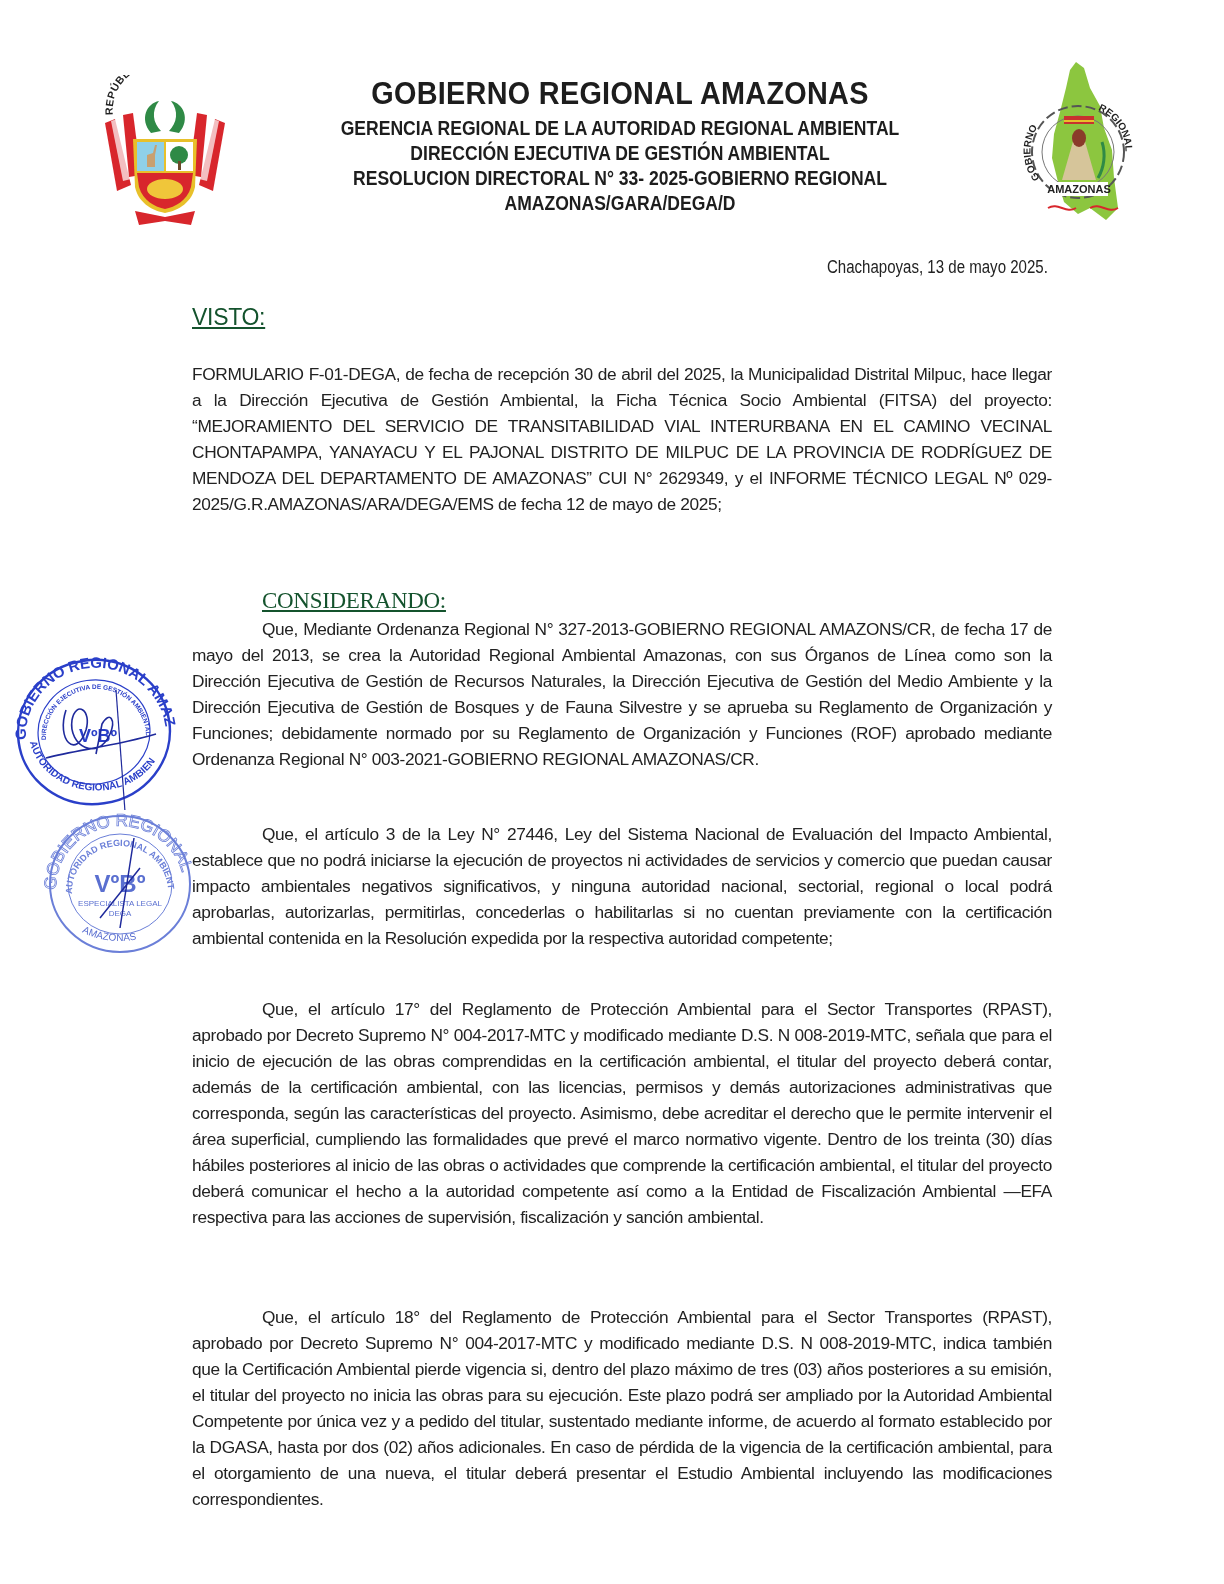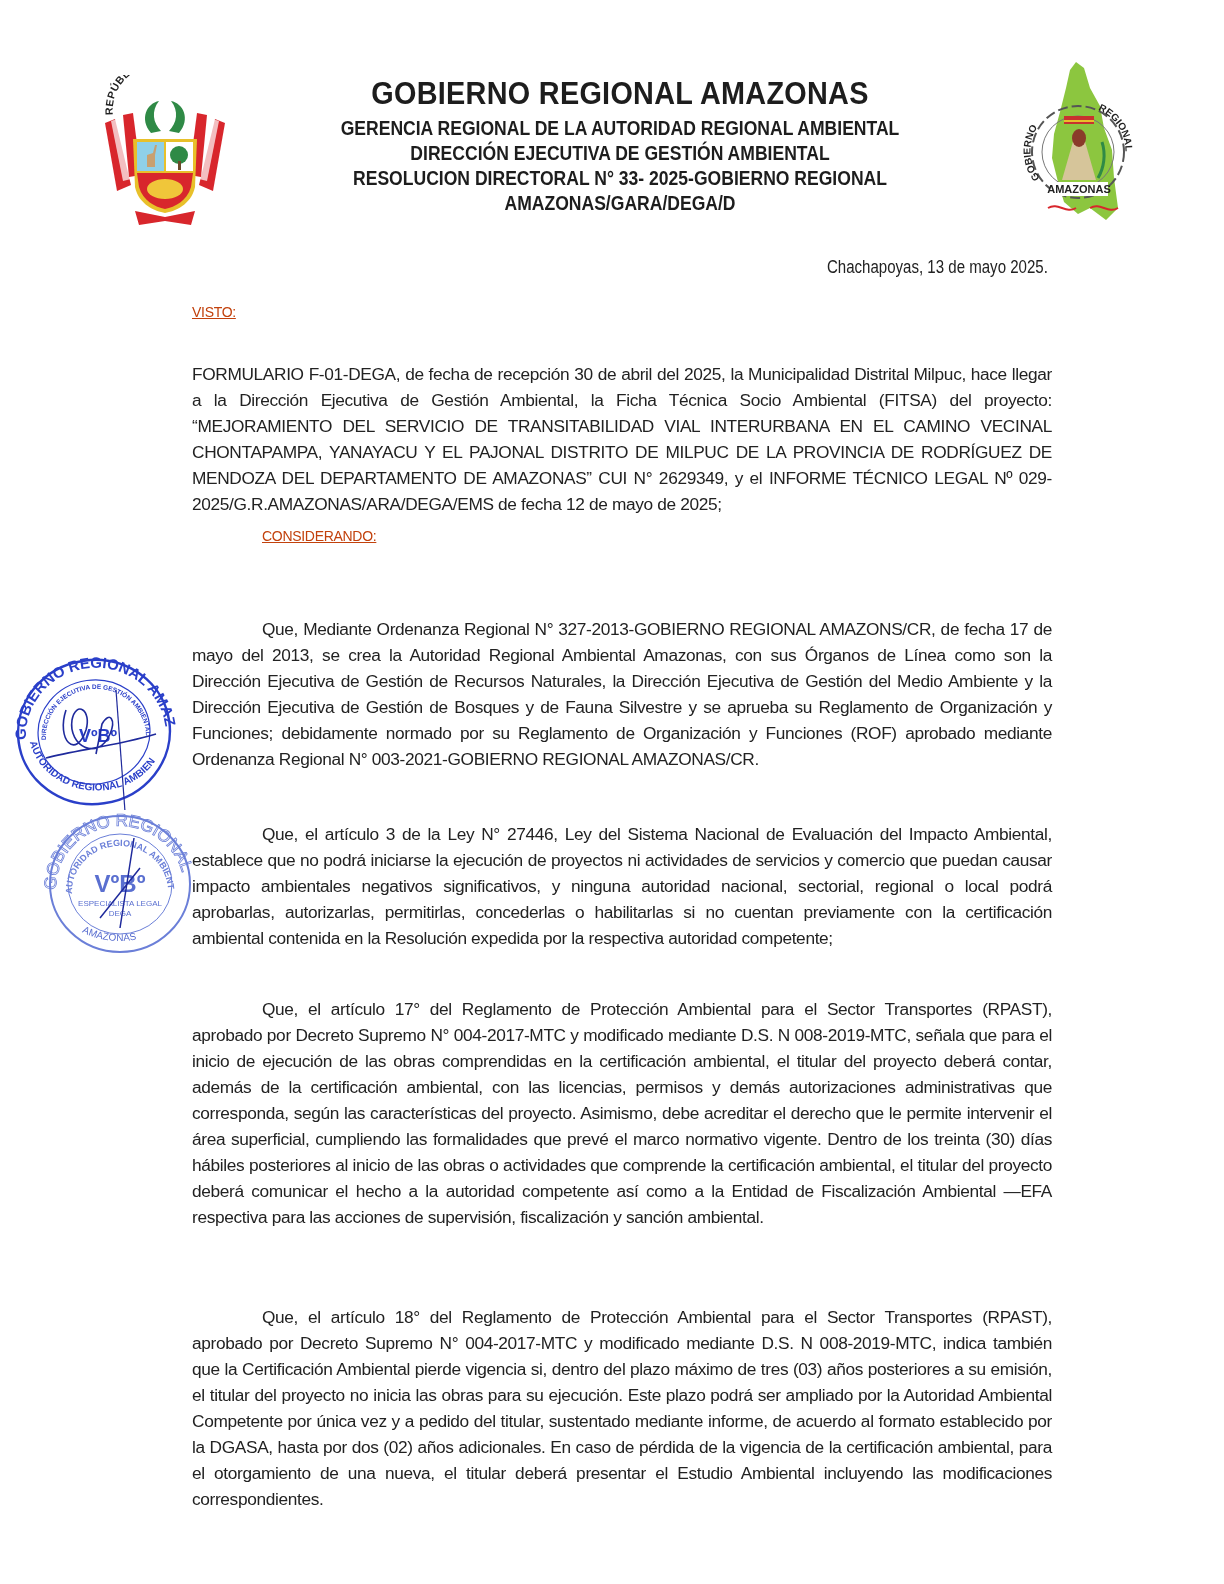--- a/index.html
+++ b/index.html
@@ -13,22 +13,22 @@
     font-family: "Liberation Sans", sans-serif; font-weight: bold; color: #1d1d1d; }
   .head-title { font-size: 31px; letter-spacing: 0.3px; line-height: 36px; transform: scaleX(0.93); }
   .head-sub { font-size: 19.5px; line-height: 25px; transform: scaleX(0.9); }
   .head-sub.l1 { margin-top: 4px; }
 
   .date { position: absolute; right: 176px; top: 257px; font-family: "Liberation Sans", sans-serif;
     font-size: 17.5px; color: #222; transform: scaleX(0.86); transform-origin: right center; }
 
   .body-text { position: absolute; left: 192px; width: 860px; font-family: "Liberation Sans", sans-serif;
     font-size: 17.3px; line-height: 26px; color: #222; text-align: justify; letter-spacing: -0.35px; margin-top: 16px; }
-  .heading { font-family: "Liberation Sans", sans-serif; font-size: 14px; text-decoration: underline;
-    position: absolute; color: #c2410c; letter-spacing: -0.3px; }
+  .heading { font-family: "Liberation Sans", sans-serif; font-size: 23px; text-decoration: underline;
+    position: absolute; color: #14532d; letter-spacing: -0.3px; }
 
   .p-indent { text-indent: 70px; }
 
   .stamp { position: absolute; }
 </style>
 </head>
 <body>
 
 <div class="header">
 
@@ -98,21 +98,21 @@
     <path d="M30,150 C40,144 48,156 58,150" fill="none" stroke="#d8262c" stroke-width="2"></path>
     <path d="M72,150 C82,144 90,156 100,150" fill="none" stroke="#d8262c" stroke-width="2"></path>
   </svg>
 </div>
 
 <div class="date">Chachapoyas,  13 de mayo  2025.</div>
 
 <div class="heading" style="left:192px; top:304px;">VISTO:</div>
 <div class="body-text" style="top:345px;">FORMULARIO F-01-DEGA, de fecha de recepción 30 de abril del 2025, la Municipalidad Distrital Milpuc, hace llegar a la Dirección Ejecutiva de Gestión Ambiental, la Ficha Técnica Socio Ambiental (FITSA) del proyecto: “MEJORAMIENTO DEL SERVICIO DE TRANSITABILIDAD VIAL INTERURBANA EN EL CAMINO VECINAL CHONTAPAMPA, YANAYACU Y EL PAJONAL DISTRITO DE MILPUC DE LA PROVINCIA DE RODRÍGUEZ DE MENDOZA DEL DEPARTAMENTO DE AMAZONAS” CUI N° 2629349, y el INFORME TÉCNICO LEGAL Nº 029-2025/G.R.AMAZONAS/ARA/DEGA/EMS de fecha 12 de mayo  de 2025;</div>
 
-<div class="heading" style="left:262px; top:528px;">CONSIDERANDO:</div>
+<div class="heading" style="left:262px; top:588px;font-family:Liberation Serif, serif;">CONSIDERANDO:</div>
 
 <div class="body-text p-indent" style="top:600px;">Que, Mediante Ordenanza Regional N° 327-2013-GOBIERNO REGIONAL AMAZONS/CR, de fecha 17 de mayo del 2013, se crea la Autoridad Regional Ambiental Amazonas, con sus Órganos de Línea como son la Dirección  Ejecutiva de Gestión de Recursos Naturales, la Dirección Ejecutiva de  Gestión del Medio Ambiente y la Dirección Ejecutiva de Gestión de Bosques y de Fauna Silvestre y se aprueba su Reglamento de Organización y Funciones; debidamente normado por su Reglamento de Organización y Funciones (ROF) aprobado mediante Ordenanza Regional N° 003-2021-GOBIERNO REGIONAL AMAZONAS/CR.</div>
 <div class="body-text p-indent" style="top:805px;">Que, el artículo 3 de la Ley N° 27446, Ley del Sistema Nacional de Evaluación del Impacto Ambiental, establece que no podrá iniciarse la ejecución de proyectos ni actividades de servicios y comercio que puedan causar impacto ambientales negativos significativos, y ninguna autoridad nacional, sectorial, regional o local podrá aprobarlas, autorizarlas, permitirlas, concederlas o habilitarlas si no cuentan previamente con la certificación ambiental contenida en la Resolución expedida por la respectiva autoridad competente;</div>
 <div class="body-text p-indent" style="top:980px;">Que, el artículo 17° del Reglamento de Protección Ambiental para el Sector Transportes (RPAST), aprobado por Decreto Supremo N° 004-2017-MTC y modificado mediante D.S. N 008-2019-MTC, señala que para el inicio de ejecución de las obras comprendidas en la certificación ambiental, el titular del proyecto deberá contar, además de la certificación ambiental, con las licencias, permisos y demás autorizaciones administrativas que corresponda, según las características del proyecto.  Asimismo, debe acreditar el derecho que le permite intervenir el área superficial, cumpliendo las formalidades que prevé el marco normativo vigente. Dentro de los treinta (30) días hábiles posteriores al inicio de las obras o actividades que comprende la certificación ambiental, el titular del proyecto deberá comunicar el hecho a la autoridad competente así como a la Entidad de Fiscalización Ambiental —EFA respectiva para las acciones de supervisión, fiscalización y sanción ambiental.</div>
 <div class="body-text p-indent" style="top:1288px;">Que, el artículo 18° del Reglamento de Protección Ambiental para el Sector Transportes (RPAST), aprobado por Decreto Supremo N° 004-2017-MTC y modificado mediante D.S. N 008-2019-MTC, indica también que la Certificación Ambiental pierde vigencia si, dentro del plazo máximo de tres (03) años posteriores a su emisión, el titular del proyecto no inicia las obras para su ejecución. Este plazo podrá ser ampliado por la Autoridad Ambiental Competente por única vez y a pedido del titular, sustentado mediante informe, de acuerdo al formato establecido por la DGASA, hasta por dos (02) años adicionales. En caso de pérdida de la vigencia de la certificación ambiental, para el otorgamiento de una nueva, el titular deberá presentar el Estudio Ambiental incluyendo las modificaciones correspondientes.</div>
 
 <svg class="stamp" style="left:6px; top:650px;" width="180" height="160" viewBox="0 0 180 160">
   <defs>
     <path id="s1top" d="M20,90 A70,68 0 0 1 160,82"></path>
     <path id="s1in" d="M40,90 A50,48 0 0 1 140,84"></path>

